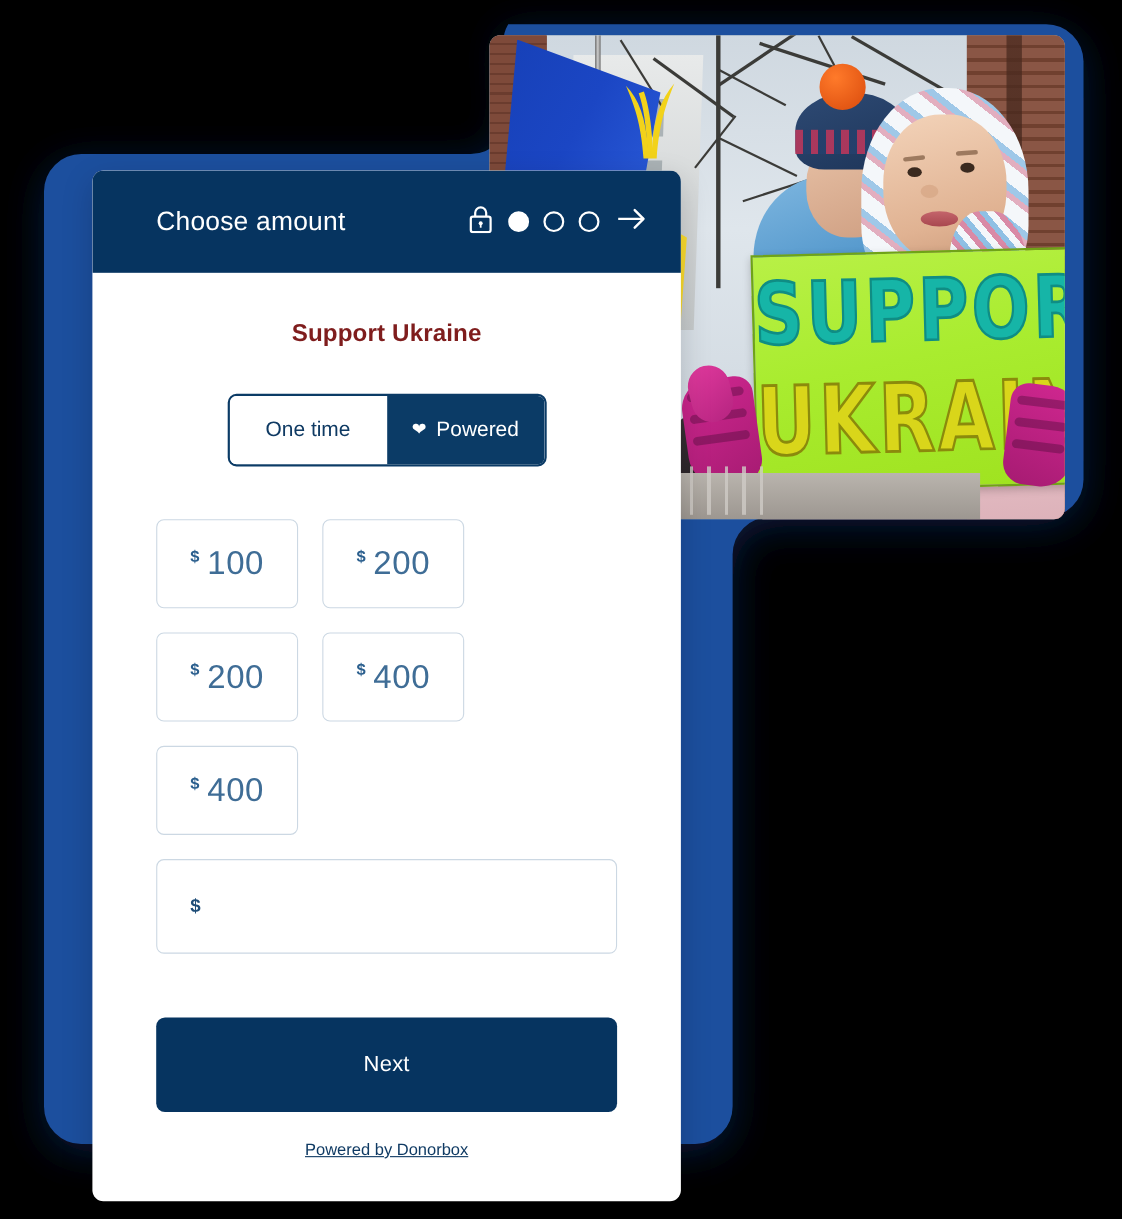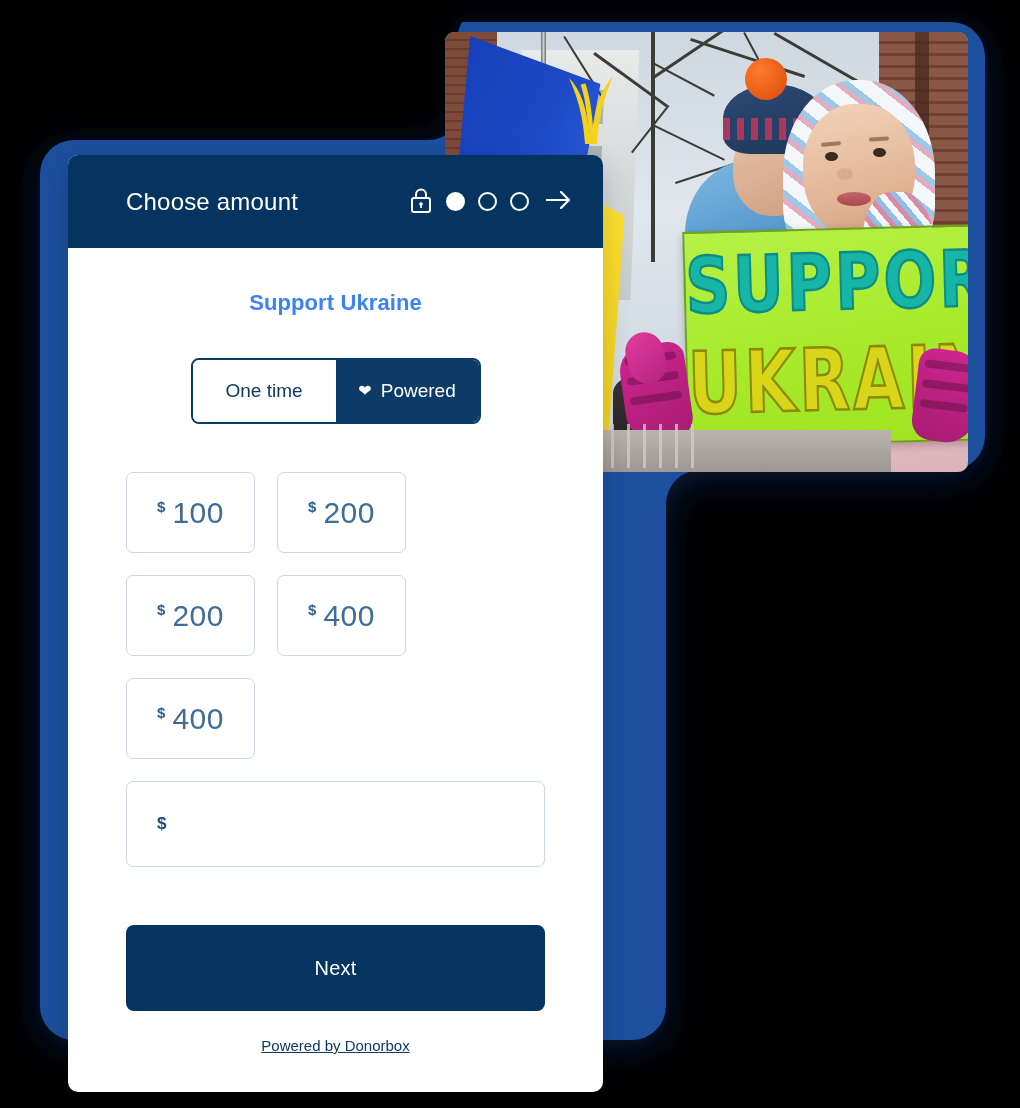--- a/index.html
+++ b/index.html
@@ -231,21 +231,21 @@
   }
   .ph-railing {
     position:absolute; left:150px; top:392px; width:110px; height:44px;
     background: repeating-linear-gradient(90deg,#cfcbc6 0 3px, transparent 3px 16px);
     opacity:.8;
   }
 
   
   #form-card {
     position: absolute;
-    left: 68px;
+    left: 84px;
     top: 155px;
     width: 535px;
     background: #ffffff;
     border-radius: 10px;
     overflow: hidden;
     box-shadow: 0 10px 28px rgba(0,0,0,.18);
   }
   #form-header {
     height: 93px;
     background: #063460;
@@ -275,21 +275,21 @@
   }
   .dot.filled { background:#ffffff; }
 
   #form-body {
     padding: 42px 58px 26px 58px;
   }
   #campaign-title {
     text-align:center;
     font-size: 22px;
     font-weight: 700;
-    color: #3b82f6;
+    color: #7f1d1d;
     margin: 0 0 42px 0;
     letter-spacing: .1px;
   }
 
   
   #freq-toggle {
     display:flex;
     width: 286px;
     margin: 0 auto 48px auto;
     border: 2px solid #0b3b66;

